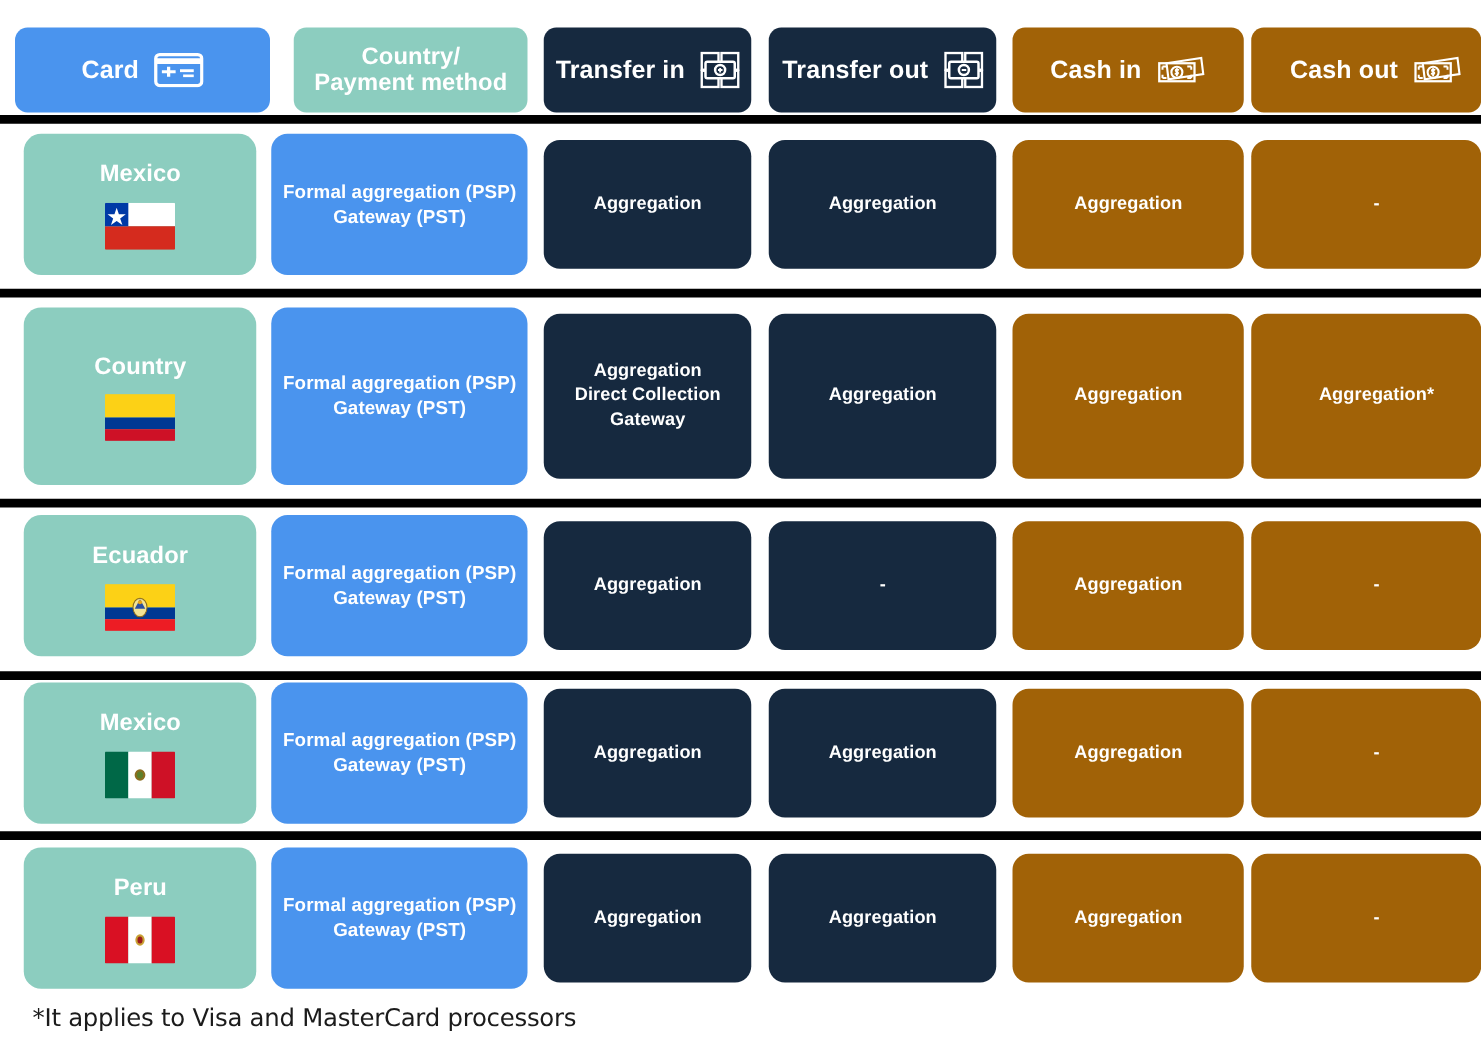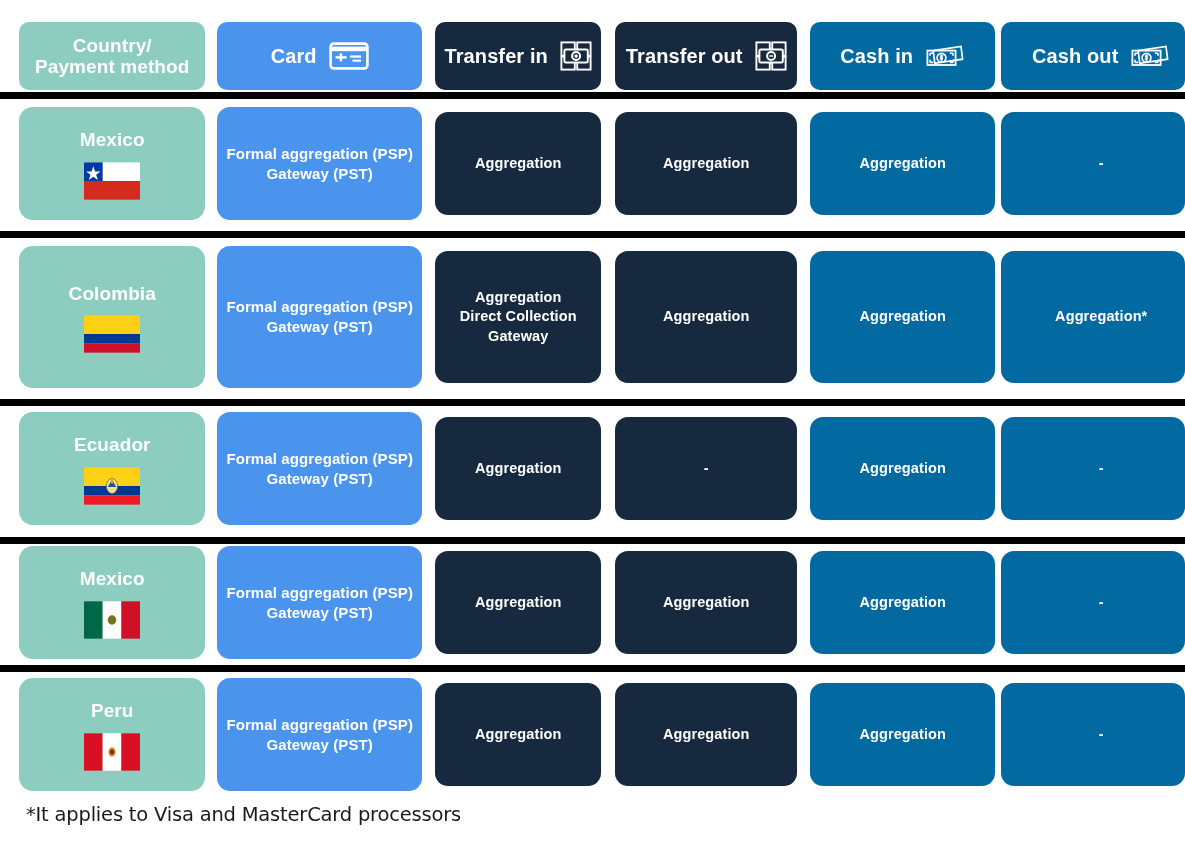--- a/index.html
+++ b/index.html
@@ -48,21 +48,21 @@
   .col-card     { width: 205px; margin-left: 12px; }
   .col-tin      { width: 167px; margin-left: 13px; }
   .col-tout     { width: 182px; margin-left: 14px; }
   .col-cin      { width: 186px; margin-left: 13px; }
   .col-cout     { width: 184px; margin-left: 6px; padding-left: 16px; }
 
   
   .c-green { background: #8ccdbf; }
   .c-blue  { background: #4a94ee; }
   .c-navy  { background: #16293f; }
-  .c-slate { background: #0369a1; }
+  .c-slate { background: #a16207; }
 
   
   #header-row { top: 22px; height: 68px; }
   #header-row .cell {
     flex-direction: row;
     gap: 12px;
     font-size: 20px;
     line-height: 1.12;
     border-radius: 10px;
   }
@@ -129,37 +129,37 @@
     letter-spacing: -0.2px;
   }
 </style>
 </head>
 <body>
 
 <div id="sheet">
 
   <div class="grid-row" id="header-row">
 
-    <div class="cell col-country c-green">
-      <span class="hdr-label">Country/
-Payment method</span>
-    </div>
-
     <div class="cell col-card c-blue">
       <span class="hdr-label">Card</span>
       <span class="hdr-icon">
         <svg width="40" height="28" viewBox="0 0 40 28" fill="none">
           <rect x="1.6" y="1.6" width="36.8" height="24.8" rx="3.2" stroke="#ffffff" stroke-width="2.6"></rect>
           <rect x="1.6" y="4.6" width="36.8" height="4.6" fill="#ffffff"></rect>
           <rect x="6.5" y="14.2" width="11" height="2.4" fill="#ffffff"></rect>
           <rect x="10.6" y="11.4" width="2.6" height="8" fill="#ffffff"></rect>
           <rect x="21" y="13.4" width="11" height="2.3" fill="#ffffff"></rect>
           <rect x="23.5" y="17.6" width="8.5" height="2.1" fill="#ffffff"></rect>
         </svg>
       </span>
+    </div>
+
+    <div class="cell col-country c-green">
+      <span class="hdr-label">Country/
+Payment method</span>
     </div>
 
     <div class="cell col-tin c-navy">
       <span class="hdr-label">Transfer in</span>
       <span class="hdr-icon">
         <svg width="32" height="30" viewBox="0 0 32 30" fill="none">
           <rect x="1.4" y="1.4" width="13.4" height="13.4" stroke="#ffffff" stroke-width="1.9"></rect>
           <rect x="17.2" y="1.4" width="13.4" height="13.4" stroke="#ffffff" stroke-width="1.9"></rect>
           <rect x="1.4" y="15.6" width="13.4" height="13" stroke="#ffffff" stroke-width="1.9"></rect>
           <rect x="17.2" y="15.6" width="13.4" height="13" stroke="#ffffff" stroke-width="1.9"></rect>
@@ -249,21 +249,21 @@
     </div>
     <div class="cell col-cout c-slate" style="height:103px;">
       <span class="cell-text">-</span>
     </div>
   </div>
 
   <div class="divider" style="top:231px"></div>
 
   <div class="grid-row body-row" style="top:246px; height:142px;">
     <div class="cell col-country c-green">
-      <span>Colombia</span>
+      <span>Country</span>
       <span>
         <svg class="flag" viewBox="0 0 60 40">
           <rect width="60" height="20" fill="#fcd116"></rect>
           <rect y="20" width="60" height="10" fill="#003893"></rect>
           <rect y="30" width="60" height="10" fill="#ce1126"></rect>
         </svg>
       </span>
     </div>
     <div class="cell col-card c-blue">
       <span class="cell-text">Formal aggregation (PSP)

